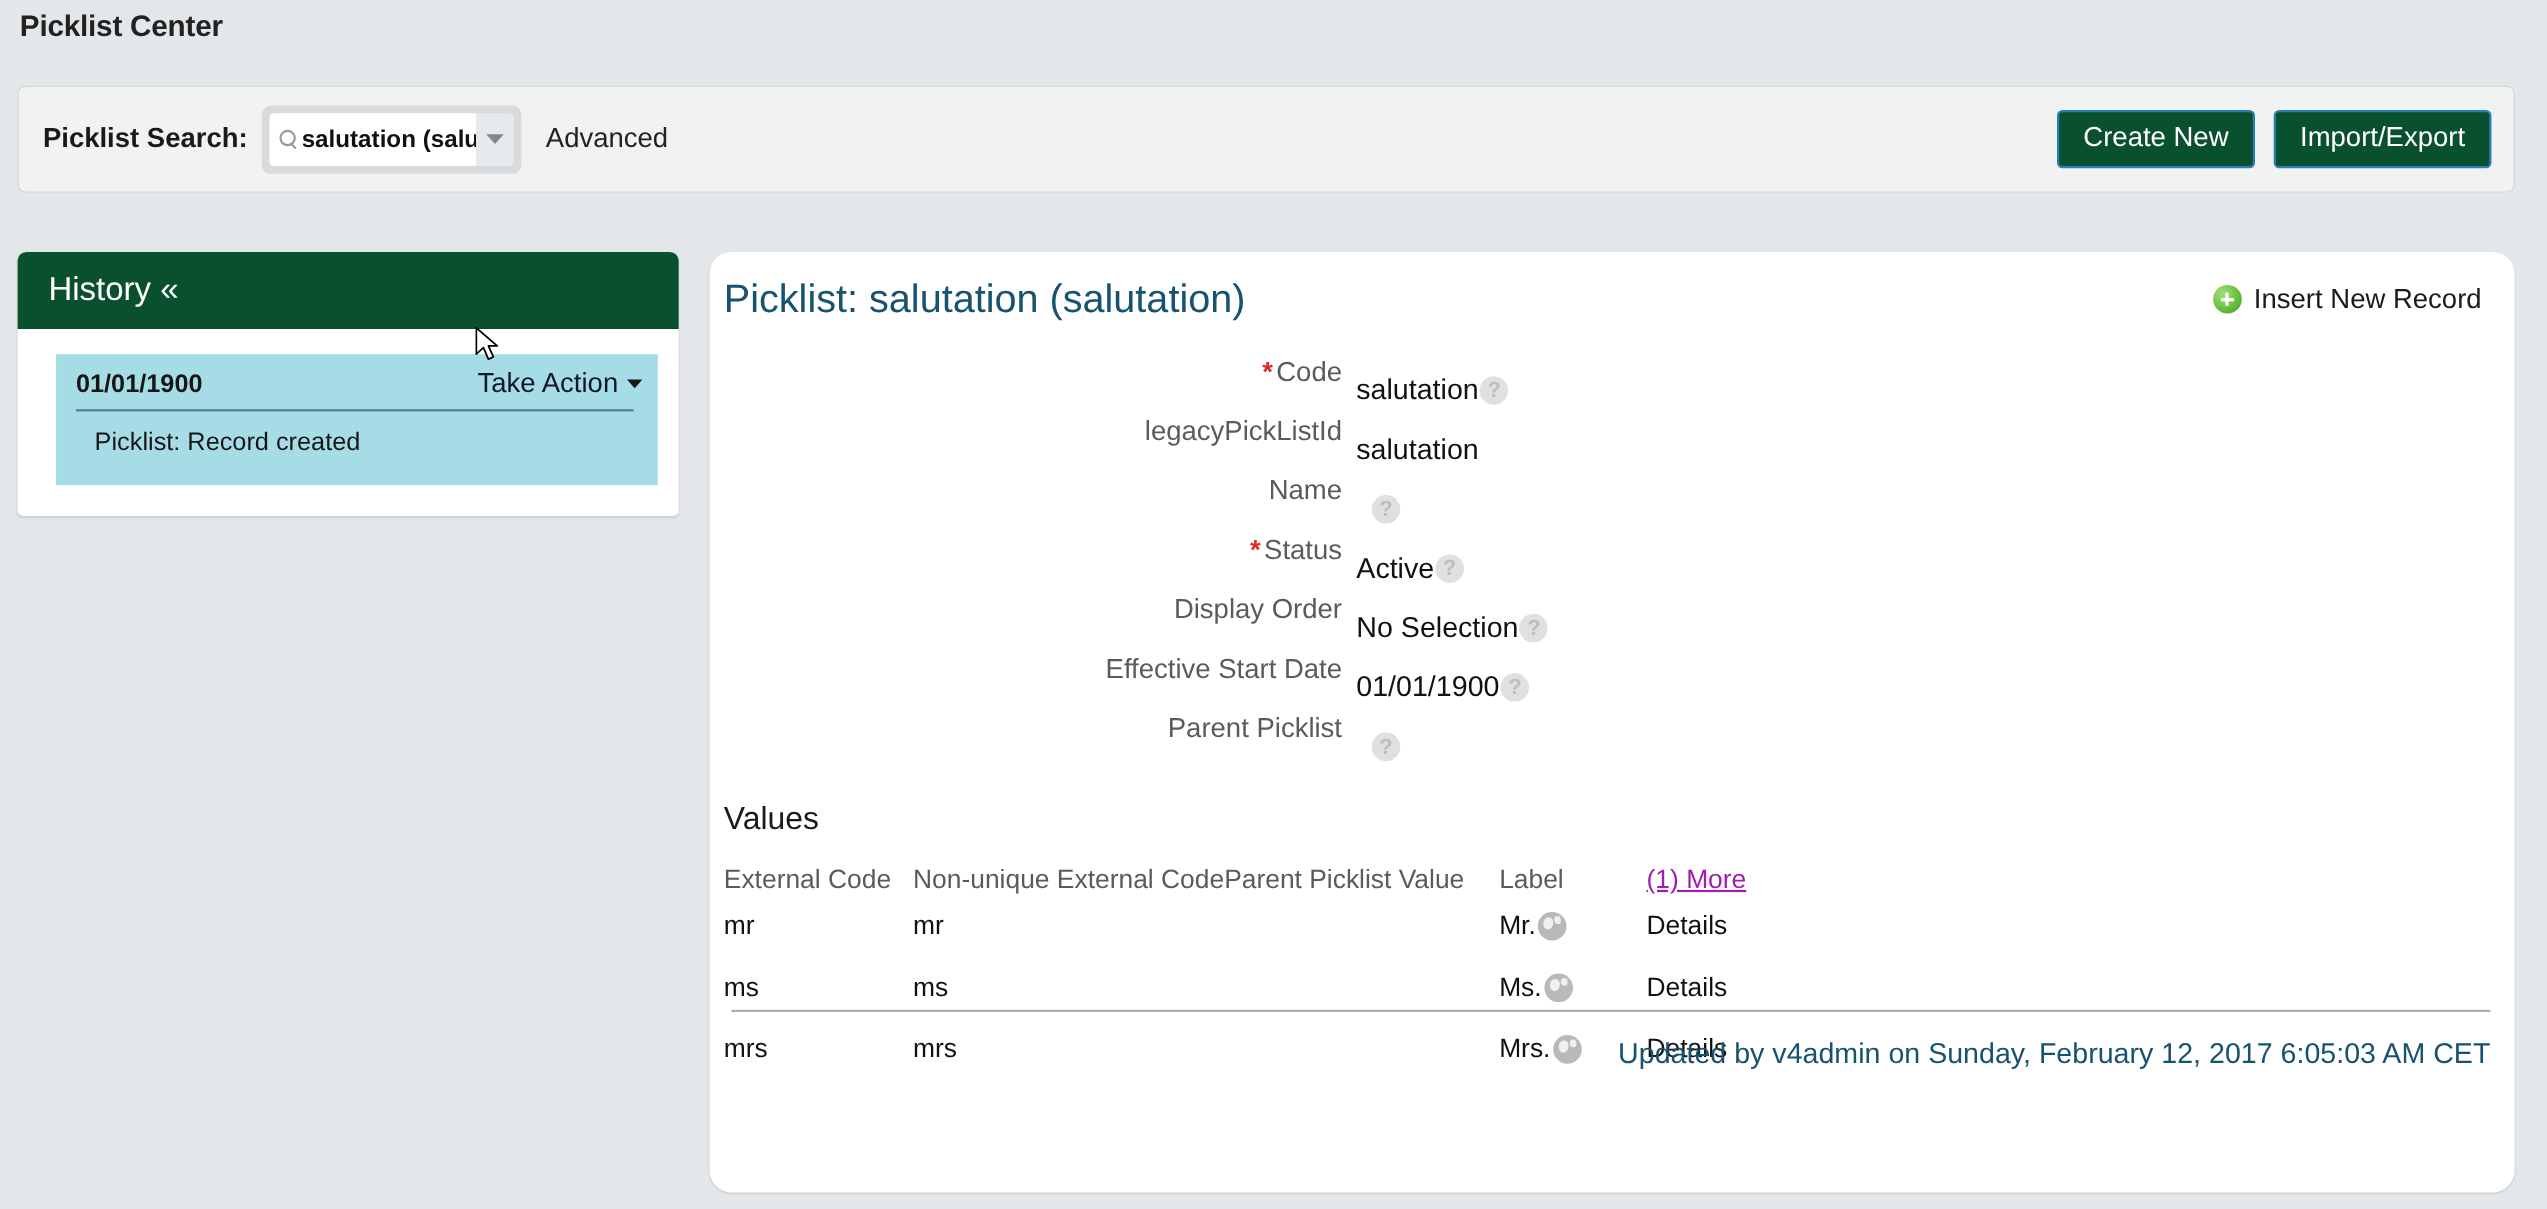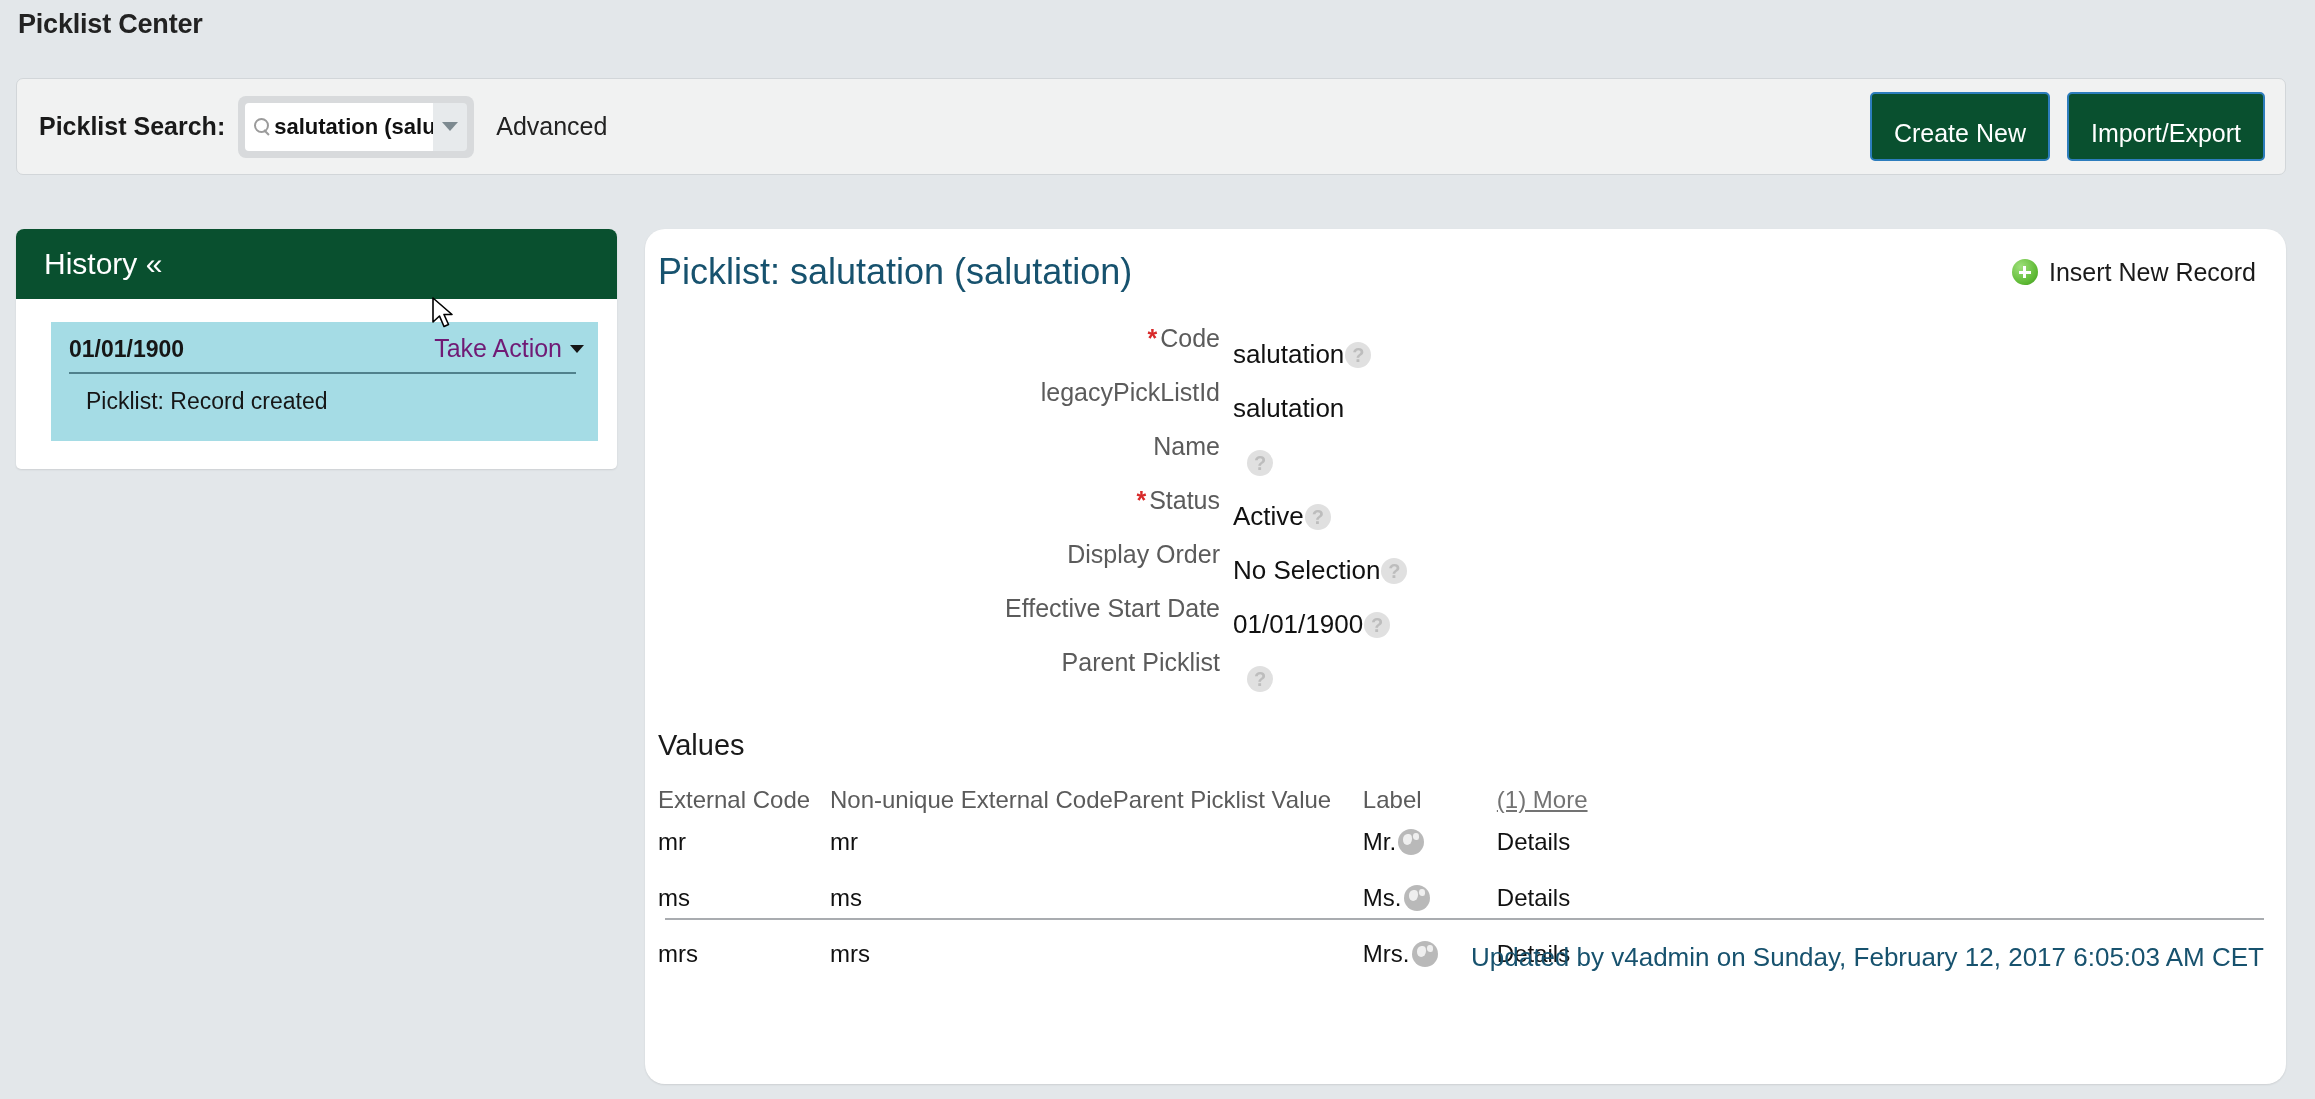--- a/index.html
+++ b/index.html
@@ -82,21 +82,21 @@
   }
   .toolbar-actions {
     margin-left: auto; margin-right: 20px;
     display: flex; gap: 17px;
   }
   .btn-green {
     background: #09502f;
     border: 2px solid #2d7dbd;
     border-radius: 5px;
     color: #fff; font-size: 25px;
-    padding: 25px 22px 11px;
+    padding: 9px 22px 11px;
     white-space: nowrap; cursor: pointer;
     font-family: "Liberation Sans", sans-serif;
   }
 
   
   .history-panel {
     position: absolute; left: 16px; top: 229px;
     width: 601px;
     background: #fff;
     border-radius: 8px 8px 5px 5px;
@@ -118,21 +118,21 @@
     padding: 12px 0 26px;
   }
   .history-item-top {
     display: flex; align-items: baseline;
     padding: 0 14px 0 18px;
   }
   .history-date {
     font-size: 23px; font-weight: bold; color: #161616;
   }
   .take-action {
-    margin-left: auto; font-size: 25px; color: #701a75;
+    margin-left: auto; font-size: 25px; color: #0f172a;
     display: flex; align-items: center; gap: 8px;
     cursor: pointer;
     text-align: center;
   }
   .take-action .caret-dn {
     border-left-width: 7px; border-right-width: 7px;
     border-top: 8px solid #161616;
   }
   .history-rule {
     height: 2px; background: #50818c;
@@ -214,21 +214,21 @@
     font-size: 24px; color: #111;
     padding: 0; white-space: nowrap;
     height: 56px; vertical-align: middle;
   }
   .col-ext { width: 172px; }
   .col-nonuniq { width: 214px; }
   .col-parent { width: 250px; }
   .col-label { width: 134px; }
   .col-more { width: 140px; }
   .more-link {
-    color: #737373; text-decoration: underline; cursor: pointer;
+    color: #a21caf; text-decoration: underline; cursor: pointer;
     font-size: 24px;
   }
   .label-cell { display: flex; align-items: center; gap: 2px; }
   .globe-icon {
     width: 26px; height: 26px; border-radius: 50%;
     background: #b9b9b9; position: relative; flex: 0 0 auto;
     overflow: hidden; cursor: pointer;
   }
   .globe-icon::before {
     content: ""; position: absolute; left: 5px; top: 5px;

